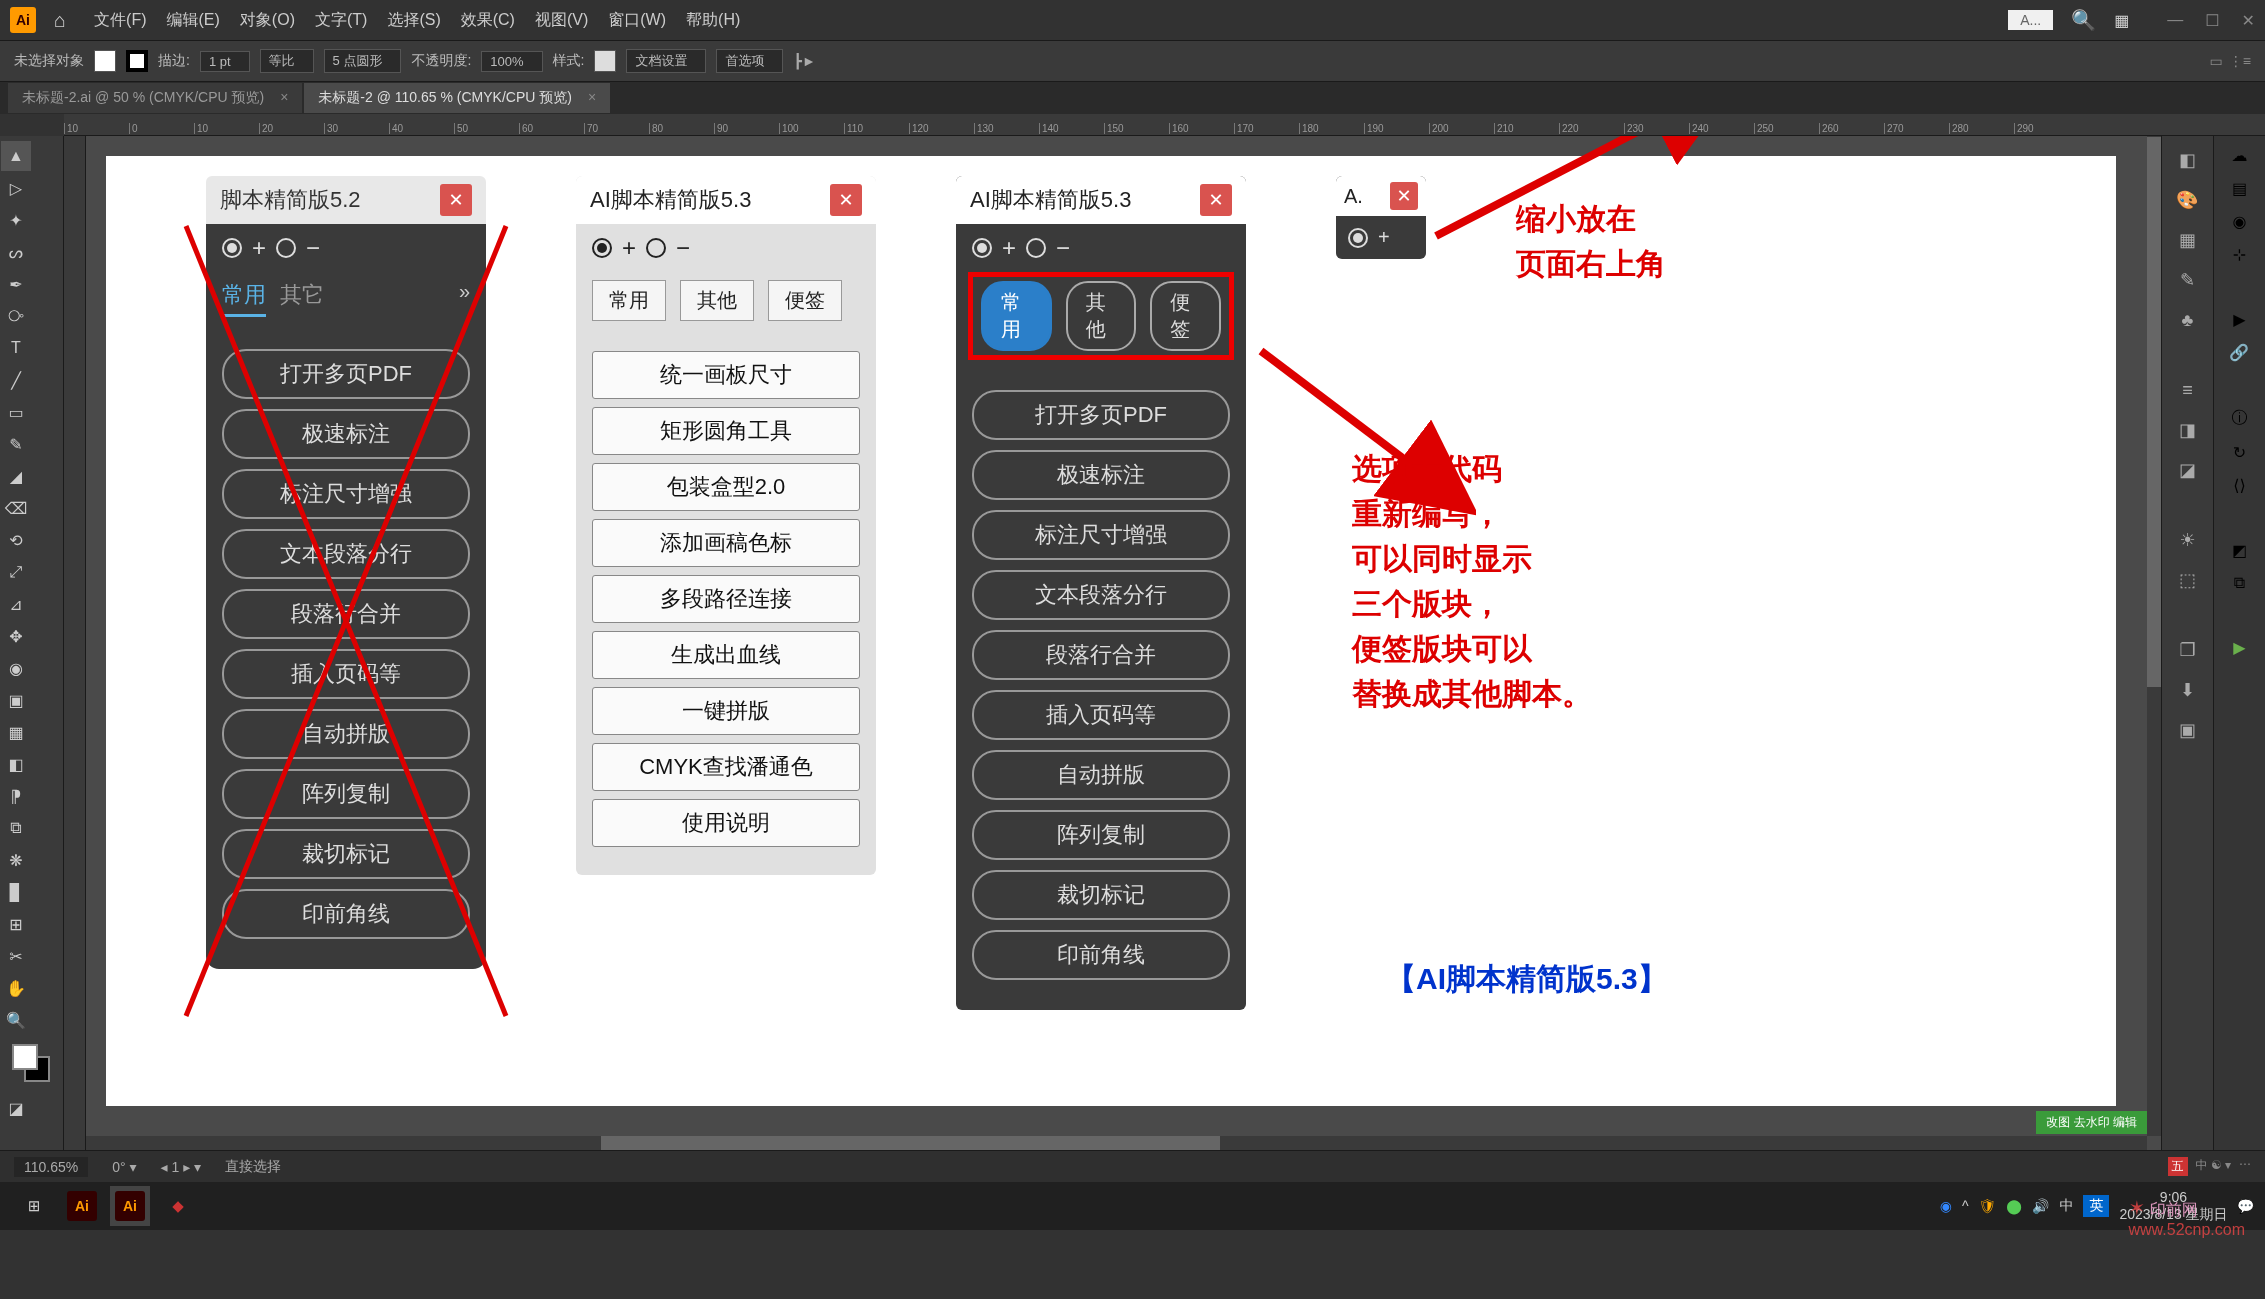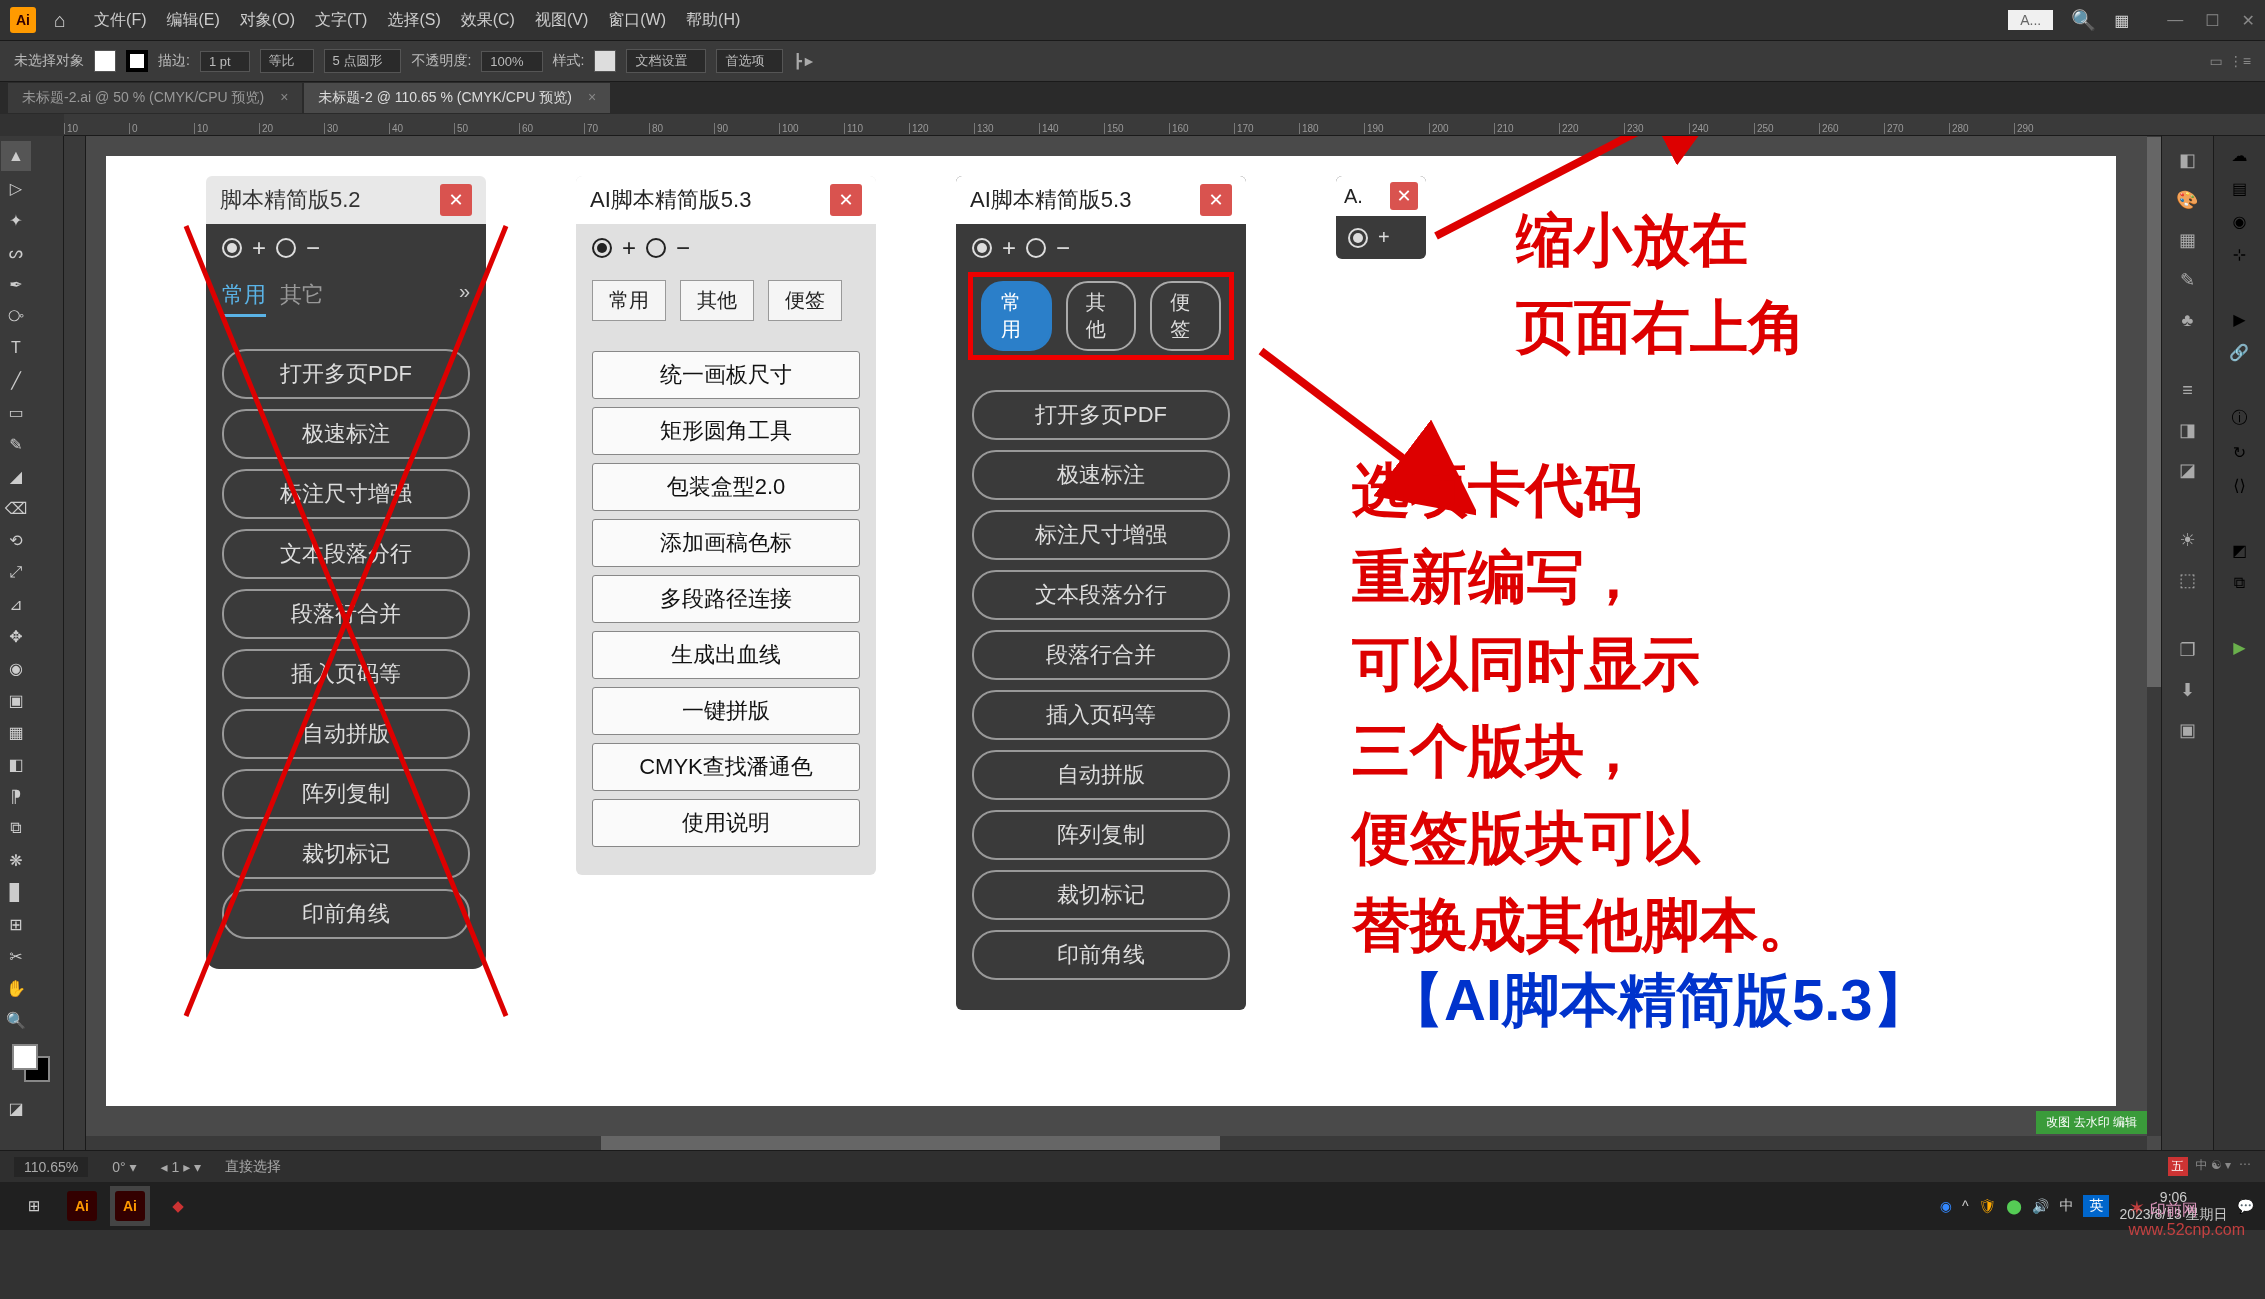--- a/index.html
+++ b/index.html
@@ -81,21 +81,21 @@
 .panel-dark2 .pill.active { background: #2b7fc9; border-color: #2b7fc9; color: #fff; }
 .panel-dark2 .sp-btn { border: 2px solid #999; border-radius: 24px; padding: 8px 0; margin: 10px 0; text-align: center; font-size: 22px; color: #ddd; cursor: pointer; }
 .tabs-highlight { border: 5px solid #e00; padding: 4px 8px; display: flex; gap: 14px; }
 
 
 .panel-mini { background: #3a3a3a; color: #ddd; width: 90px; }
 .panel-mini .sp-header { background: #fff; color: #222; border-radius: 6px 6px 0 0; padding: 6px 8px; font-size: 20px; }
 .panel-mini .sp-close { width: 28px; height: 28px; }
 
 
-.anno { position: absolute; color: #d00; font-weight: bold; font-size: 58px; line-height: 1.5; }
+.anno { position: absolute; color: #d00; font-weight: bold; font-size: 30px; line-height: 1.5; }
 .anno-blue { color: #0033cc; }
 
 
 .statusbar { height: 32px; background: #2f2f2f; display: flex; align-items: center; padding: 0 14px; color: #aaa; font-size: 14px; gap: 24px; border-top: 1px solid #1a1a1a; }
 .statusbar .zoom { background: #252525; padding: 2px 10px; }
 
 
 .taskbar { height: 48px; background: #202020; display: flex; align-items: center; padding: 0 10px; color: #ccc; font-size: 15px; }
 .task-icon { width: 40px; height: 40px; display: flex; align-items: center; justify-content: center; margin: 0 4px; cursor: pointer; }
 .ai-task { background: #330000; color: #ff9a00; font-weight: bold; font-size: 14px; border-radius: 3px; width: 30px; height: 30px; display:flex;align-items:center;justify-content:center;}

